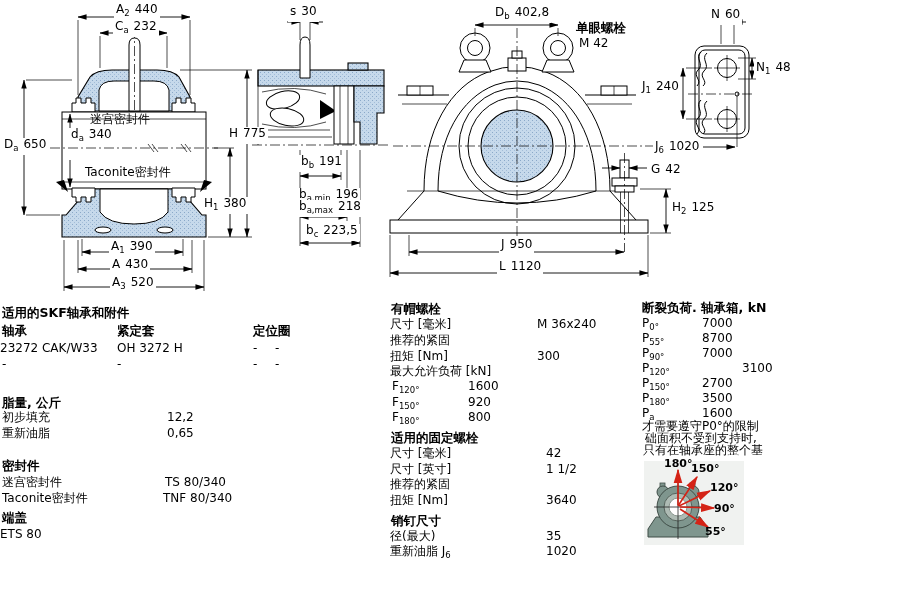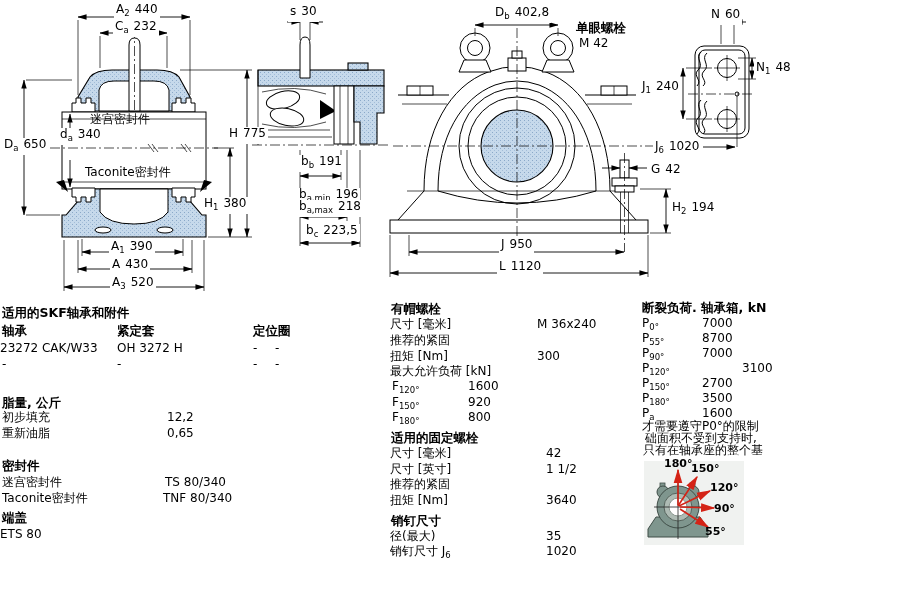--- a/index.html
+++ b/index.html
@@ -199,42 +199,42 @@
       <line class="dm" x1="683" y1="68" x2="683" y2="119"></line>
       <line class="xt" x1="686" y1="68" x2="712" y2="68"></line>
         <line class="xt" x1="686" y1="119" x2="712" y2="119"></line>
       <line class="dme" x1="703" y1="147" x2="735" y2="147"></line>
     </g>
   </svg>
 
   <div class="dim" style="left:114px;top:3px"><span>A</span><sub>2</sub><span class="v">440</span></div>
   <div class="dim" style="left:113px;top:20px"><span>C</span><sub>a</sub><span class="v">232</span></div>
   <div class="dim" style="left:2px;top:138px"><span>D</span><sub>a</sub><span class="v">650</span></div>
-  <div class="dim" style="left:58px;top:128px"><span>d</span><sub>a</sub><span class="v">340</span></div>
+  <div class="dim" style="left:69px;top:128px"><span>d</span><sub>a</sub><span class="v">340</span></div>
   <div class="t" style="left:90px;top:113px">迷宫密封件</div>
   <div class="t" style="left:85px;top:166px">Taconite密封件</div>
   <div class="dim" style="left:227px;top:127px"><span>H</span><sub></sub><span class="v">775</span></div>
   <div class="dim" style="left:202px;top:197px"><span>H</span><sub>1</sub><span class="v">380</span></div>
   <div class="dim" style="left:109px;top:240px"><span>A</span><sub>1</sub><span class="v">390</span></div>
   <div class="dim" style="left:110px;top:258px"><span>A</span><sub></sub><span class="v">430</span></div>
   <div class="dim" style="left:110px;top:276px"><span>A</span><sub>3</sub><span class="v">520</span></div>
 
   <div class="dim" style="left:288px;top:5px"><span>s</span><sub></sub><span class="v">30</span></div>
   <div class="dim" style="left:299px;top:155px"><span>b</span><sub>b</sub><span class="v">191</span></div>
   <div class="dim" style="left:297px;top:188px"><span>b</span><sub>a,min</sub><span class="v">196</span></div>
   <div class="dim" style="left:297px;top:200px"><span>b</span><sub>a,max</sub><span class="v">218</span></div>
   <div class="dim" style="left:304px;top:224px"><span>b</span><sub>c</sub><span class="v">223,5</span></div>
 
   <div class="dim" style="left:493px;top:6px"><span>D</span><sub>b</sub><span class="v">402,8</span></div>
   <div class="t b" style="left:576px;top:21px">单眼螺栓</div>
   <div class="t" style="left:579px;top:37px">M 42</div>
   <div class="dim" style="left:499px;top:238px"><span>J</span><sub></sub><span class="v">950</span></div>
   <div class="dim" style="left:497px;top:260px"><span>L</span><sub></sub><span class="v">1120</span></div>
   <div class="dim" style="left:649px;top:163px"><span>G</span><sub></sub><span class="v">42</span></div>
-  <div class="dim" style="left:670px;top:201px"><span>H</span><sub>2</sub><span class="v">194</span></div>
+  <div class="dim" style="left:670px;top:201px"><span>H</span><sub>2</sub><span class="v">125</span></div>
 
   <div class="dim" style="left:709px;top:8px"><span>N</span><sub></sub><span class="v">60</span></div>
   <div class="dim" style="left:754px;top:61px"><span>N</span><sub>1</sub><span class="v">48</span></div>
   <div class="dim" style="left:640px;top:80px"><span>J</span><sub>1</sub><span class="v">240</span></div>
   <div class="dim" style="left:653px;top:140px"><span>J</span><sub>6</sub><span class="v">1020</span></div>
 
   <div class="t b" style="left:2px;top:306px">适用的SKF轴承和附件</div>
   <div class="t b" style="left:2px;top:324px">轴承</div>
   <div class="t b" style="left:117px;top:324px">紧定套</div>
   <div class="t b" style="left:253px;top:324px">定位圈</div>
@@ -281,21 +281,21 @@
   <div class="t" style="left:546px;top:447px">42</div>
   <div class="t" style="left:390px;top:463px">尺寸 [英寸]</div>
   <div class="t" style="left:546px;top:463px">1 1/2</div>
   <div class="t" style="left:390px;top:478px">推荐的紧固</div>
   <div class="t" style="left:390px;top:494px">扭矩 [Nm]</div>
   <div class="t" style="left:546px;top:494px">3640</div>
 
   <div class="t b" style="left:391px;top:514px">销钉尺寸</div>
   <div class="t" style="left:390px;top:530px">径(最大)</div>
   <div class="t" style="left:546px;top:530px">35</div>
-  <div class="t" style="left:390px;top:545px"><span>销钉尺寸 J</span><sub>6</sub></div>
+  <div class="t" style="left:390px;top:545px"><span>重新油脂 J</span><sub>6</sub></div>
   <div class="t" style="left:546px;top:545px">1020</div>
 
   <div class="t b" style="left:642px;top:301px">断裂负荷.  轴承箱, kN</div>
   <div class="t" style="left:642px;top:317px"><span>P</span><sub>0°</sub></div>
   <div class="t" style="left:702px;top:317px">7000</div>
   <div class="t" style="left:642px;top:332px"><span>P</span><sub>55°</sub></div>
   <div class="t" style="left:702px;top:332px">8700</div>
   <div class="t" style="left:642px;top:347px"><span>P</span><sub>90°</sub></div>
   <div class="t" style="left:702px;top:347px">7000</div>
   <div class="t" style="left:642px;top:362px"><span>P</span><sub>120°</sub></div>

